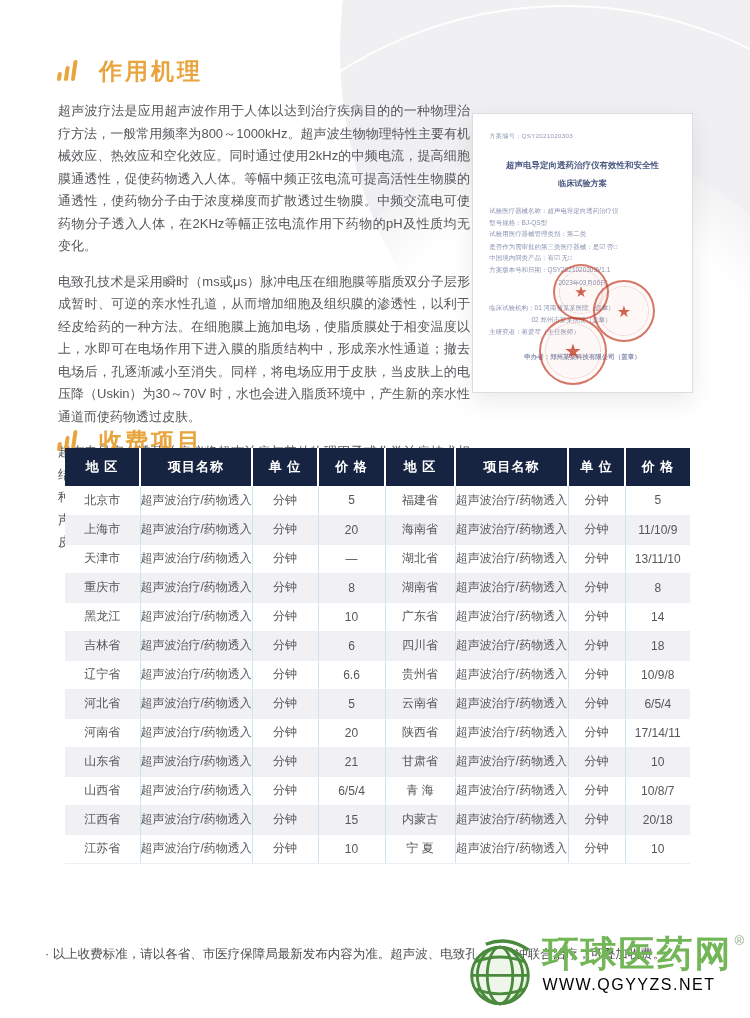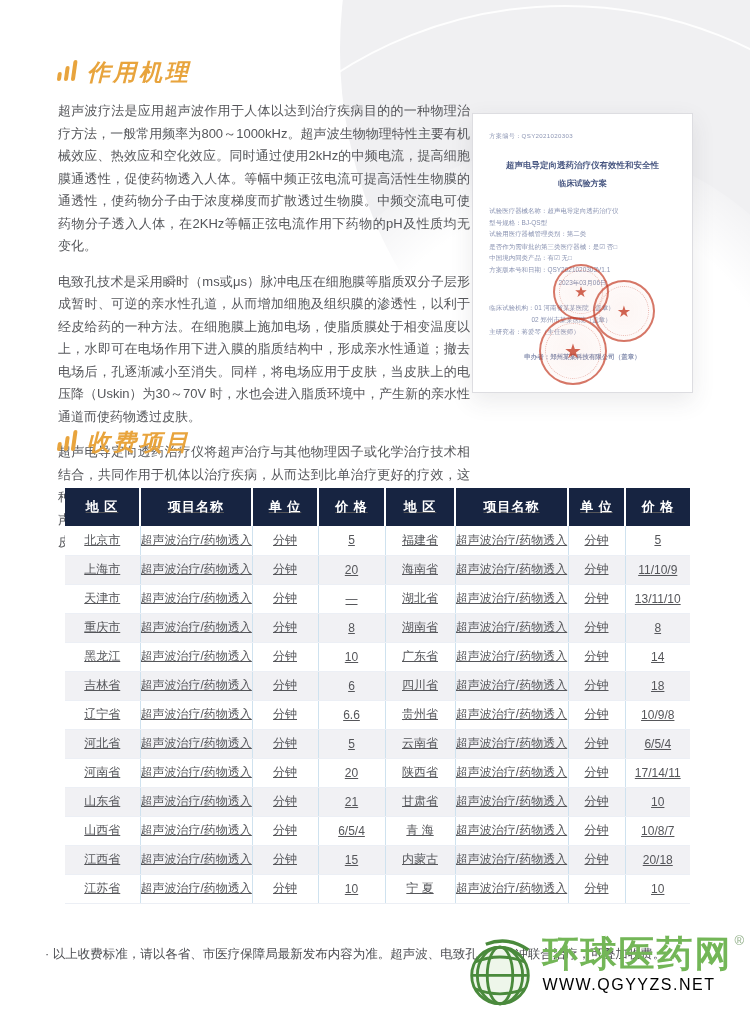--- a/index.html
+++ b/index.html
@@ -14,21 +14,21 @@
   .bg-gray-circle { position:absolute; left:340px; top:-390px; width:880px; height:880px;
     border-radius:50%; background:#f0f0f2; }
   .bg-white-glow { position:absolute; left:285px; top:145px; width:560px; height:560px;
     border-radius:50%;
     background:radial-gradient(circle, rgba(255,255,255,1) 55%, rgba(255,255,255,0) 75%); }
   .bg-ring { position:absolute; left:145px; top:5px; width:840px; height:840px;
     border-radius:50%; border:2px solid rgba(255,255,255,0.9); }
   .content { position:absolute; inset:0; z-index:2; }
 
   
-  .sec-header { display:flex; align-items:center; gap:11px;font-style:italic; }
+  .sec-header { display:flex; align-items:flex-start; gap:23px; }
   .wave-icon { display:flex; align-items:flex-end; gap:3px; padding-bottom:3px; transform:skewX(-8deg); }
   .wave-icon i { display:block; width:4px; border-radius:2px; background:#e8a43d; }
   .wave-icon i:nth-child(1){ height:9px; }
   .wave-icon i:nth-child(2){ height:15px; }
   .wave-icon i:nth-child(3){ height:21px; }
   .sec-title { font-size:23px; font-weight:bold; color:#e8a43d; letter-spacing:3px; line-height:1; }
 
   
   .mech { position:absolute; left:58px; top:60px; width:412px; }
   .mech p { margin-top:13px; font-size:13px; line-height:22.5px; text-align:justify; color:#55565a; }
@@ -52,21 +52,21 @@
     display:flex; align-items:center; justify-content:center; color:rgba(196,62,40,0.80);
     background:radial-gradient(circle, rgba(220,90,60,0.06), rgba(220,90,60,0.02)); }
   .seal::after { content:""; position:absolute; inset:4px; border-radius:50%;
     border:1px dotted rgba(196,62,40,0.35); }
   .seal-1 { left:80px; top:150px; width:56px; height:56px; font-size:15px; }
   .seal-2 { left:120px; top:166px; width:62px; height:62px; font-size:16px; }
   .seal-3 { left:66px; top:203px; width:68px; height:68px; font-size:20px; }
 
   
   .fees-header { position:absolute; left:58px; top:430px; }
-  .fee-table-wrap { position:absolute; left:65px; top:488px; width:625px;text-decoration:underline; }
+  .fee-table-wrap { position:absolute; left:65px; top:448px; width:625px; }
   table.fee-table { width:625px; border-collapse:collapse; table-layout:fixed; }
   .fee-table col.c1{width:75px;} .fee-table col.c2{width:112px;} .fee-table col.c3{width:66px;}
   .fee-table col.c4{width:67px;} .fee-table col.c5{width:70px;} .fee-table col.c6{width:113px;}
   .fee-table col.c7{width:57px;} .fee-table col.c8{width:65px;}
   .fee-table th { background:#172441; color:#ffffff; font-size:13px; font-weight:bold;
     height:38px; border-right:2px solid #ffffff; letter-spacing:1px; }
   .fee-table th:last-child { border-right:none; }
   .fee-table td { height:29px; font-size:12px; color:#55565a; text-align:center;
     border-right:1px solid #cfe2ef; border-bottom:1px solid #eceff5; white-space:nowrap; overflow:hidden; }
   .fee-table td:last-child { border-right:none; }

